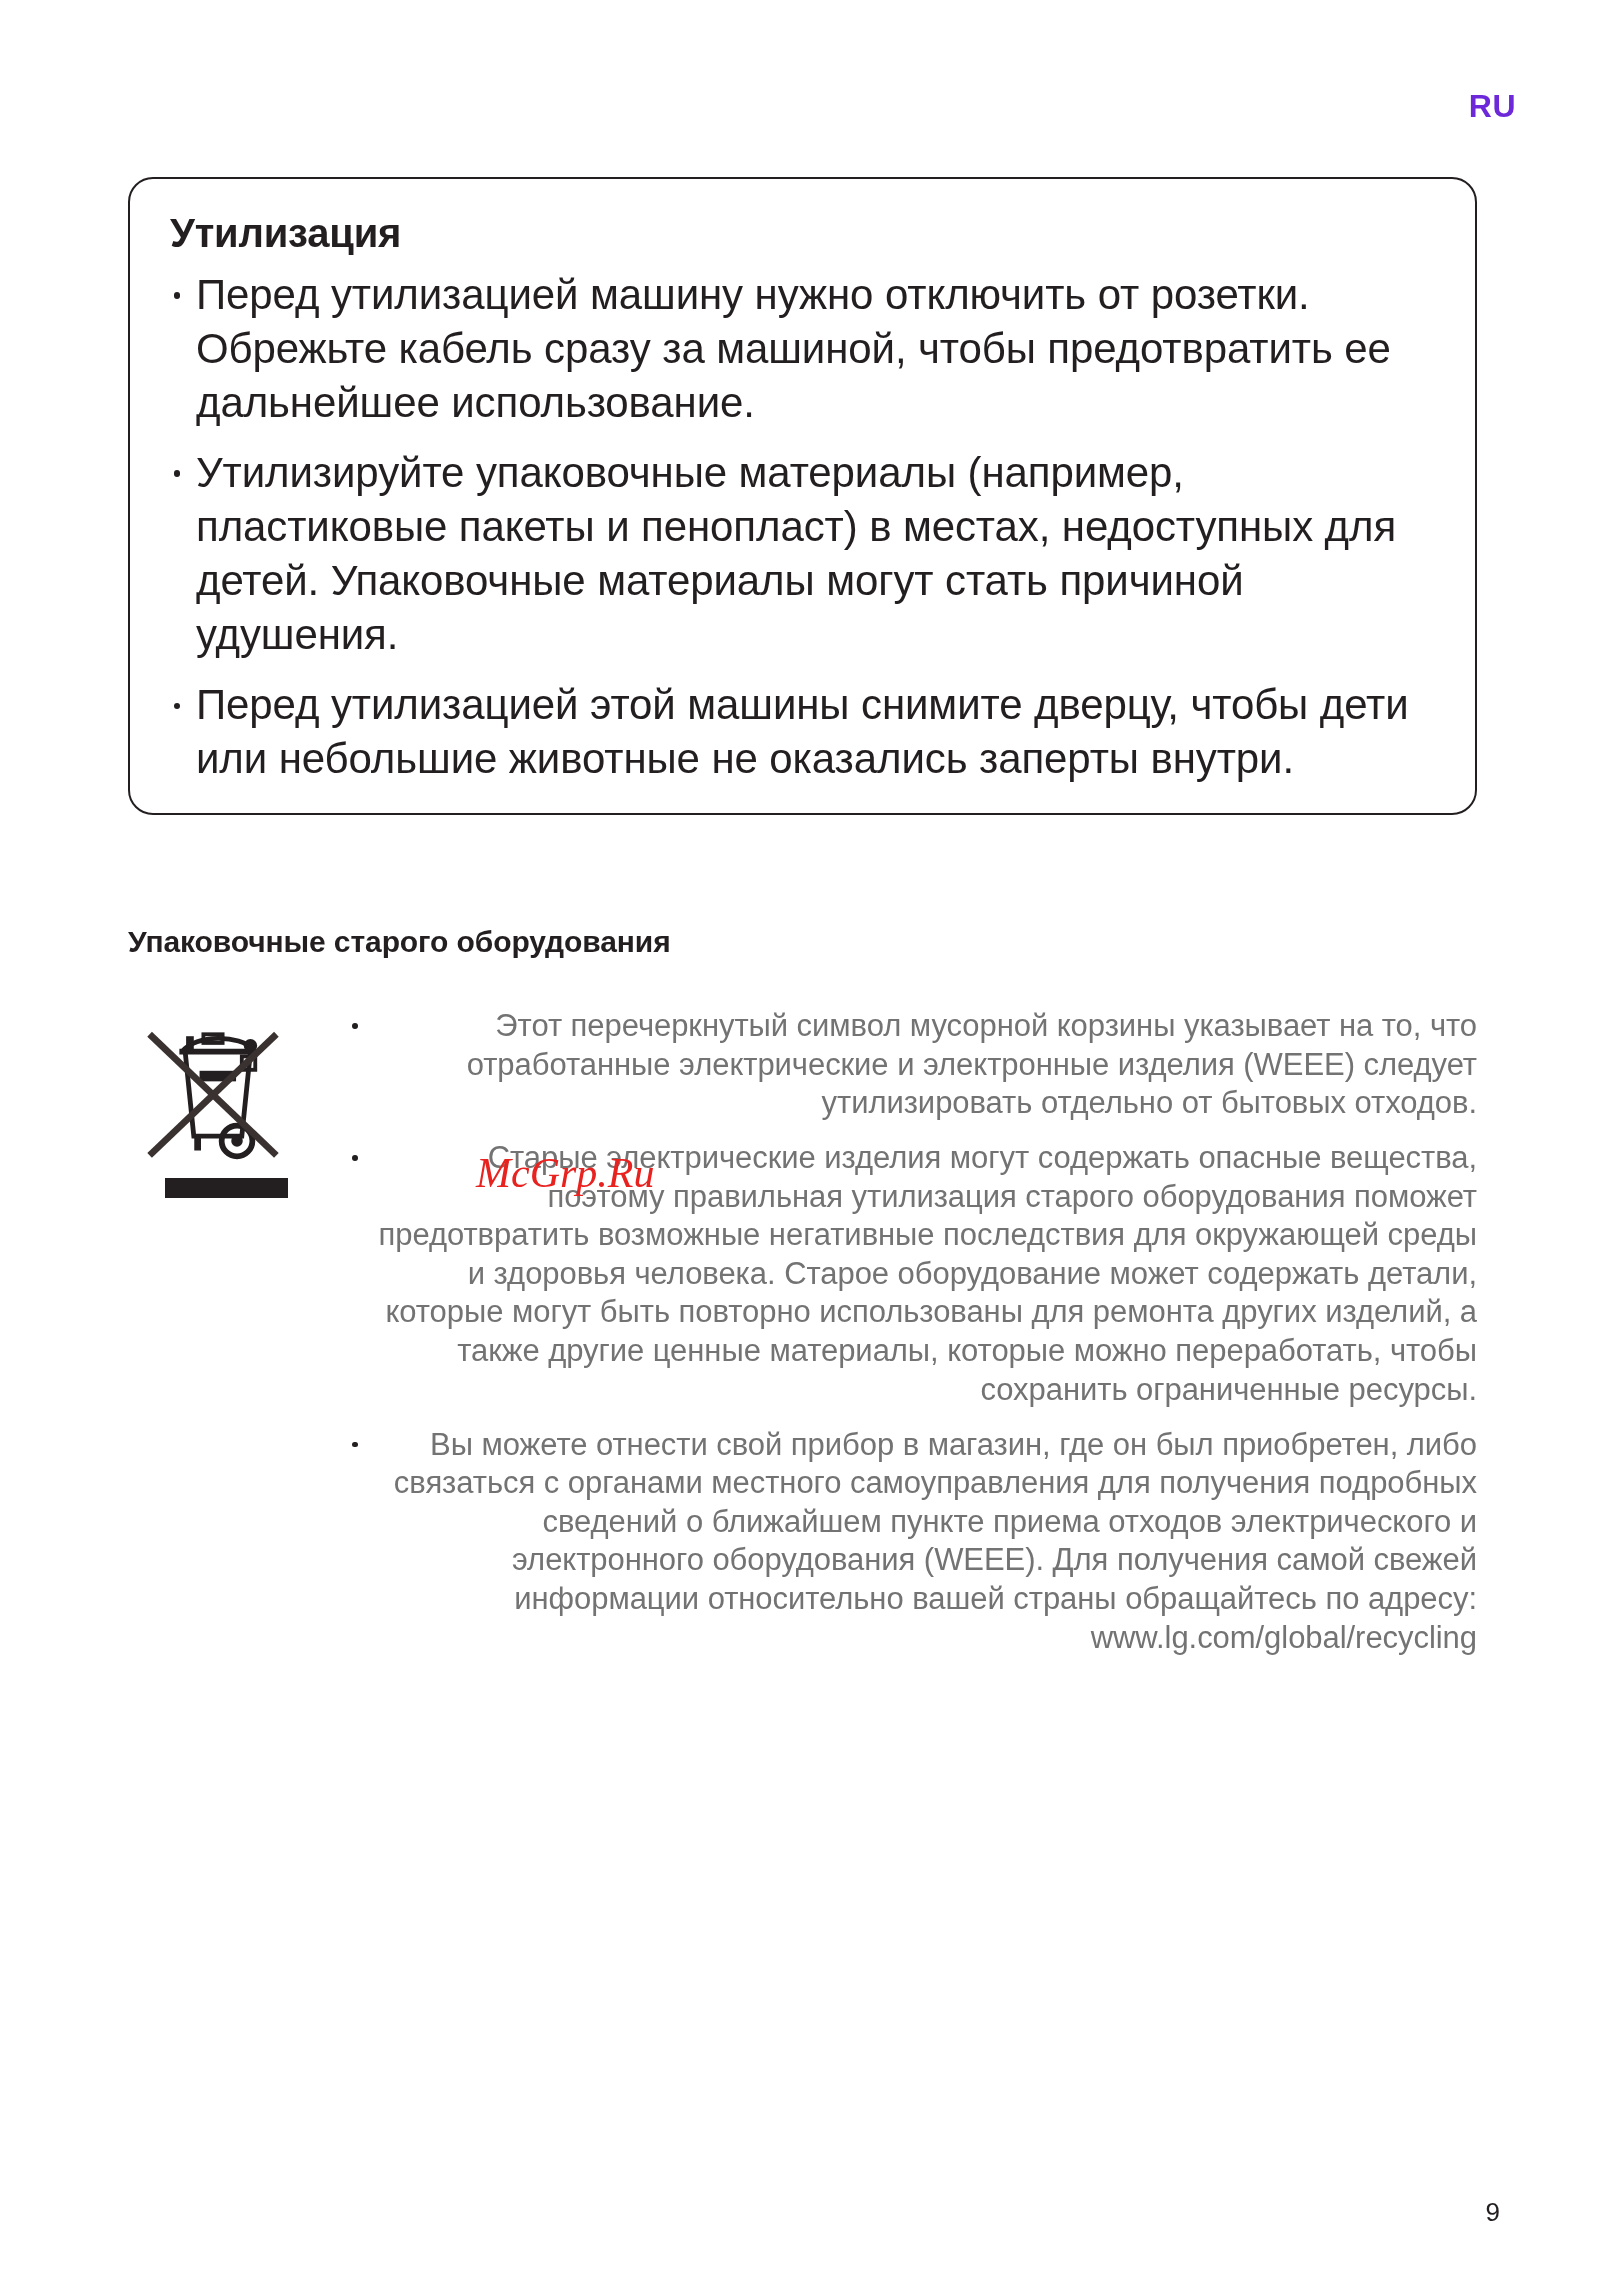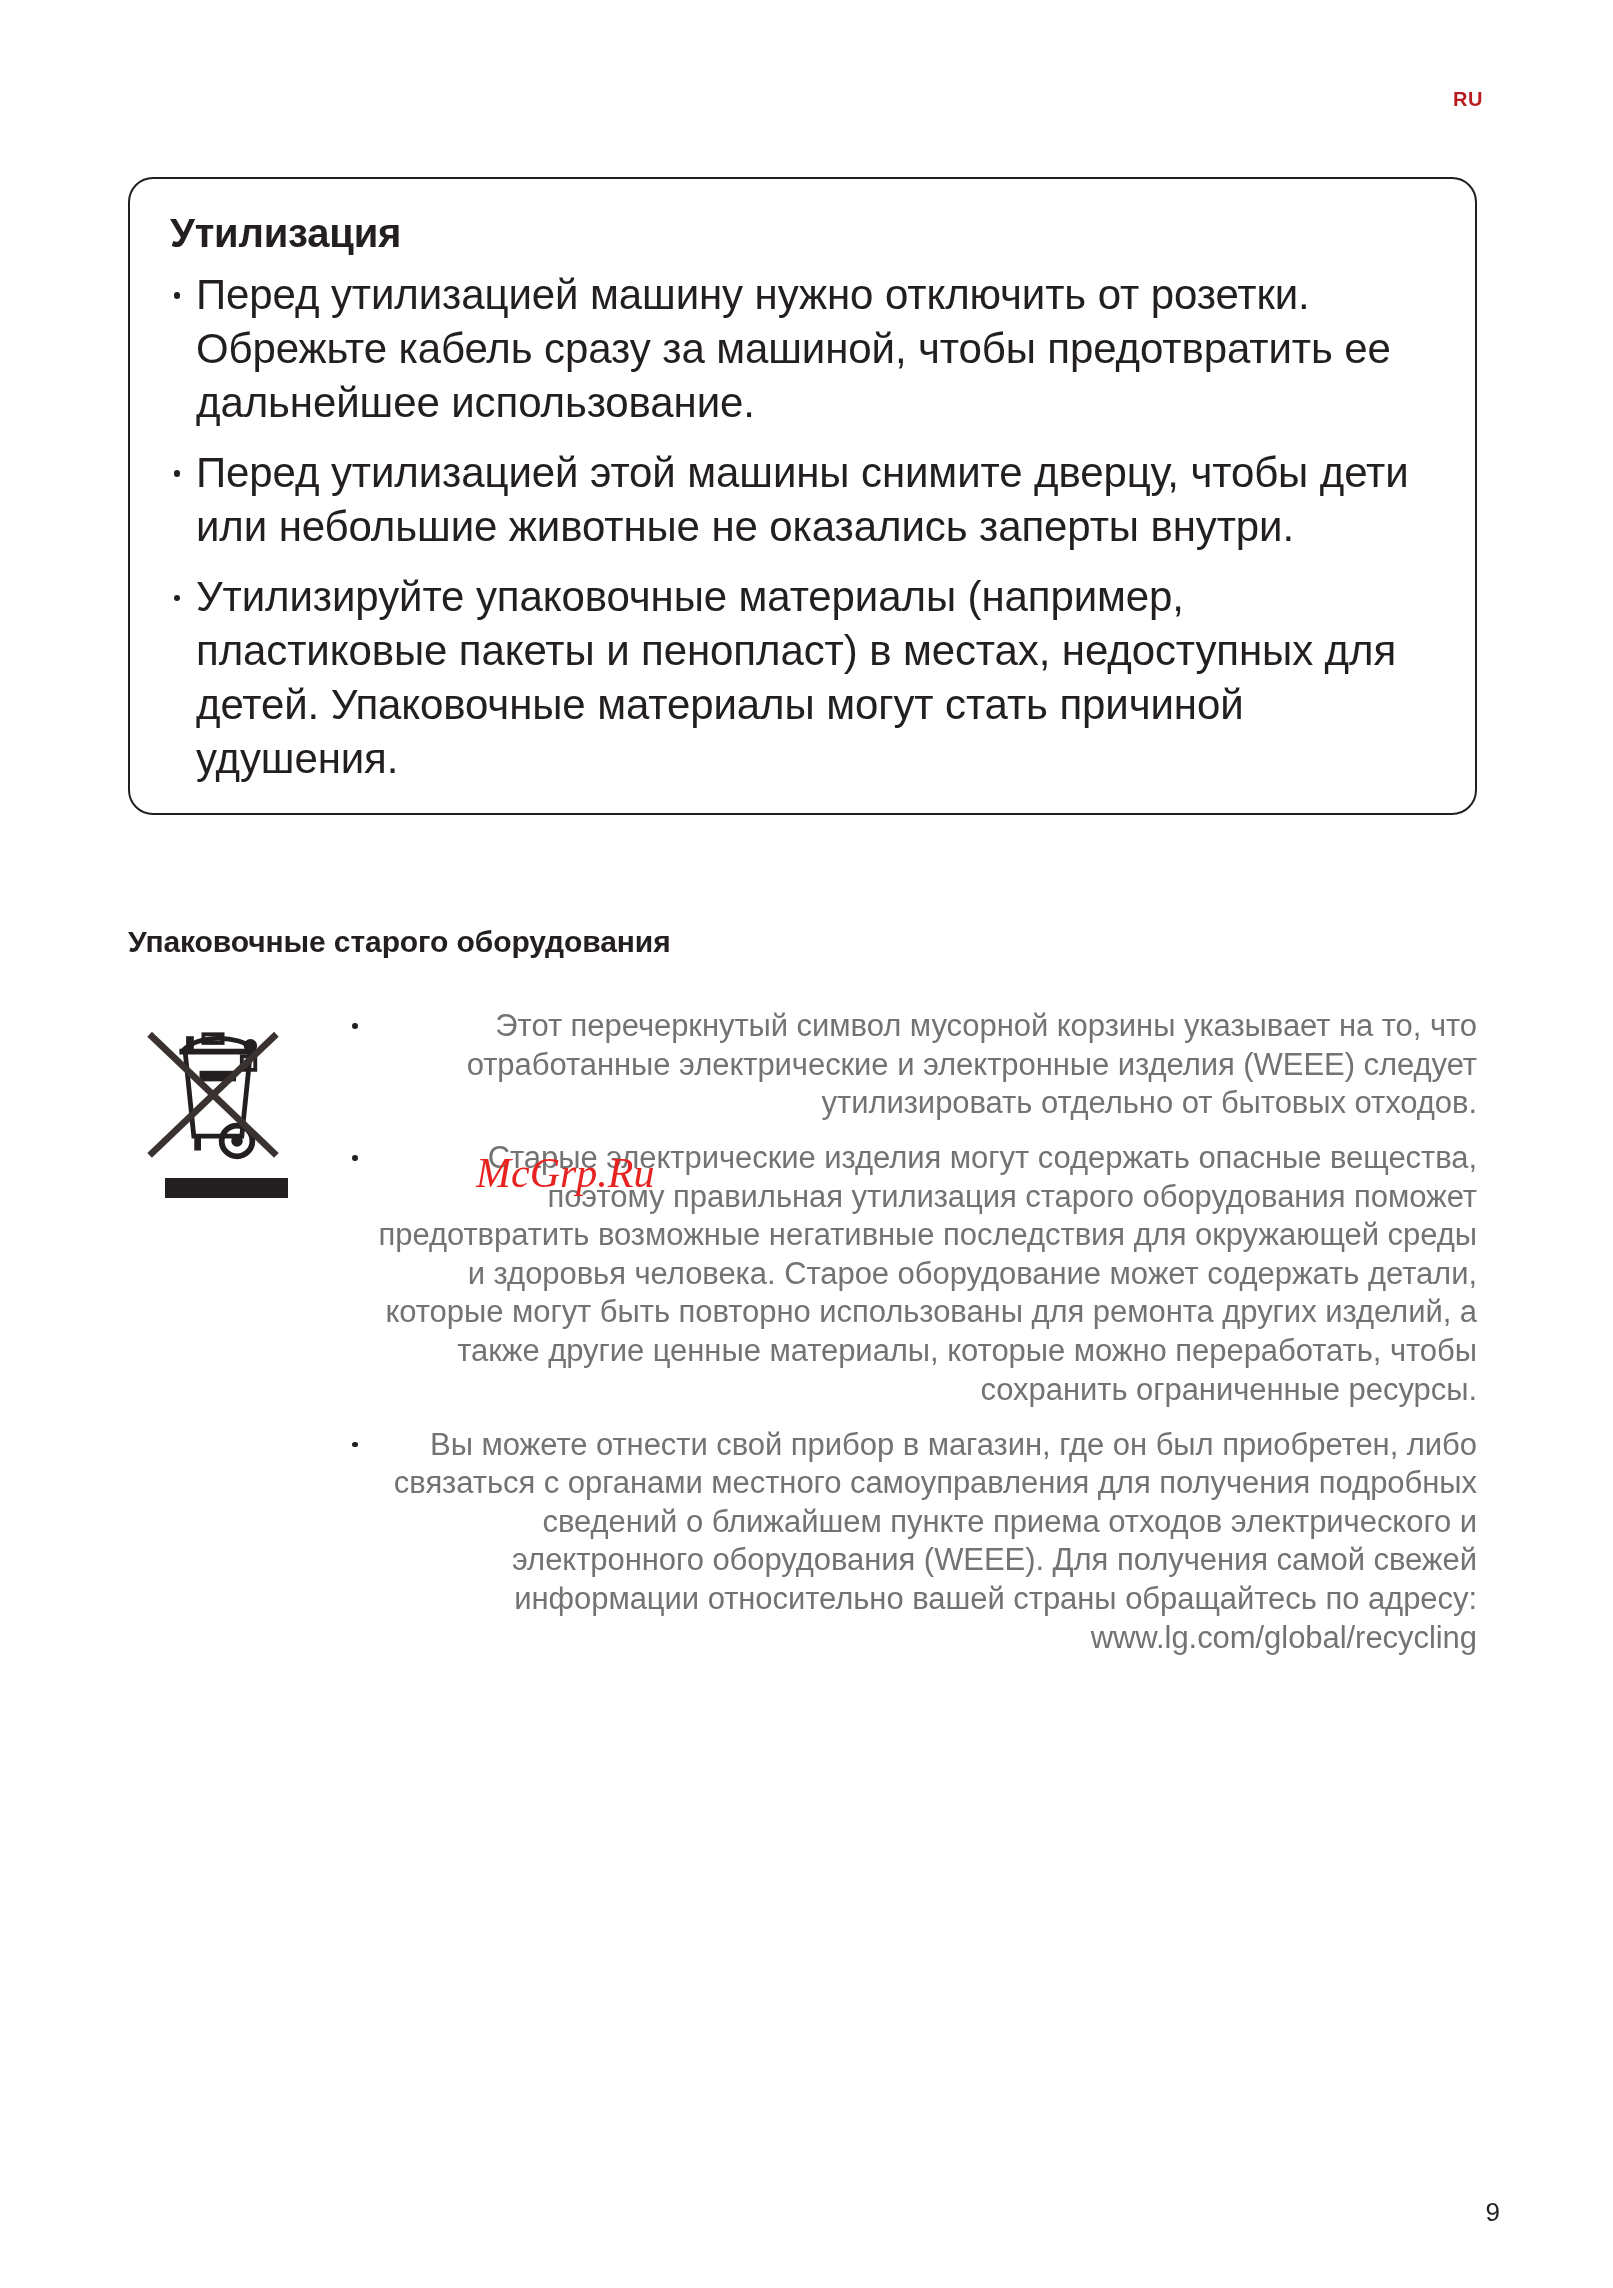--- a/index.html
+++ b/index.html
@@ -19,25 +19,25 @@
     height: 2288px;
     background: #ffffff;
     overflow: hidden;
     box-sizing: border-box;
   }
 
   
   .page-header {
     position: absolute;
     top: 88px;
-    right: 130px;
-    font-size: 20px;
+    right: 97px;
+    font-size: 32px;
     font-weight: bold;
     letter-spacing: 0.5px;
-    color: #b91c1c;
+    color: #6d28d9;
   }
 
   
   .warning-box {
     position: absolute;
     left: 128px;
     top: 177px;
     width: 1349px;
     height: 638px;
     border: 2.9px solid #231f20;
@@ -182,25 +182,25 @@
     <div class="warning-box-inner">
       <div class="box-title">Утилизация</div>
 
       <ul class="box-list">
         <li>
           <span class="bullet-dot"></span>
           <span>Перед утилизацией машину нужно отключить от розетки. Обрежьте кабель сразу за машиной, чтобы предотвратить ее дальнейшее использование.</span>
         </li>
         <li>
           <span class="bullet-dot"></span>
-          <span>Перед утилизацией этой машины снимите дверцу, чтобы дети или небольшие животные не оказались заперты внутри.</span>
+          <span>Утилизируйте упаковочные материалы (например, пластиковые пакеты и пенопласт) в местах, недоступных для детей. Упаковочные материалы могут стать причиной удушения.</span>
         </li>
         <li>
           <span class="bullet-dot"></span>
-          <span>Утилизируйте упаковочные материалы (например, пластиковые пакеты и пенопласт) в местах, недоступных для детей. Упаковочные материалы могут стать причиной удушения.</span>
+          <span>Перед утилизацией этой машины снимите дверцу, чтобы дети или небольшие животные не оказались заперты внутри.</span>
         </li>
       </ul>
     </div>
   </div>
 
   <div class="section-heading">Упаковочные старого оборудования</div>
 
   <div class="weee-block">
 
     <div class="weee-icon-col">

